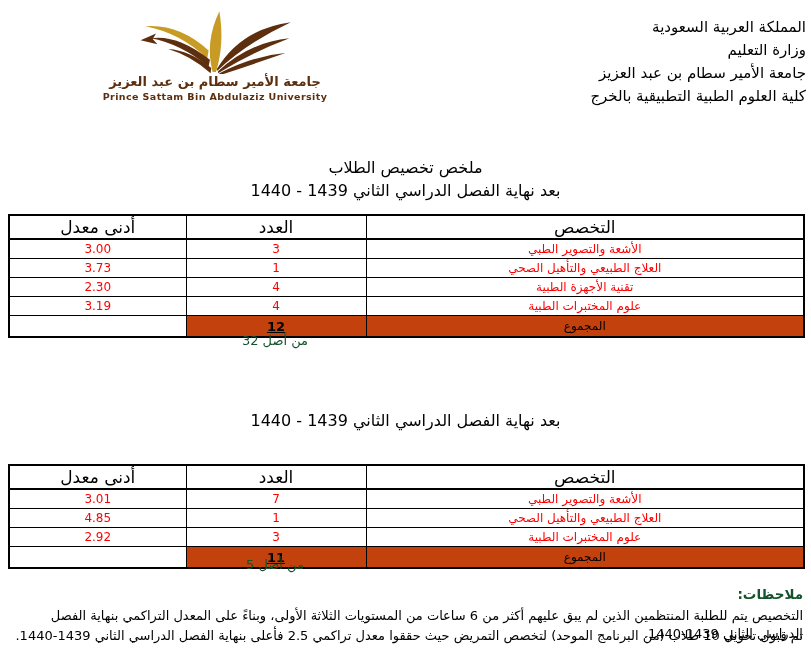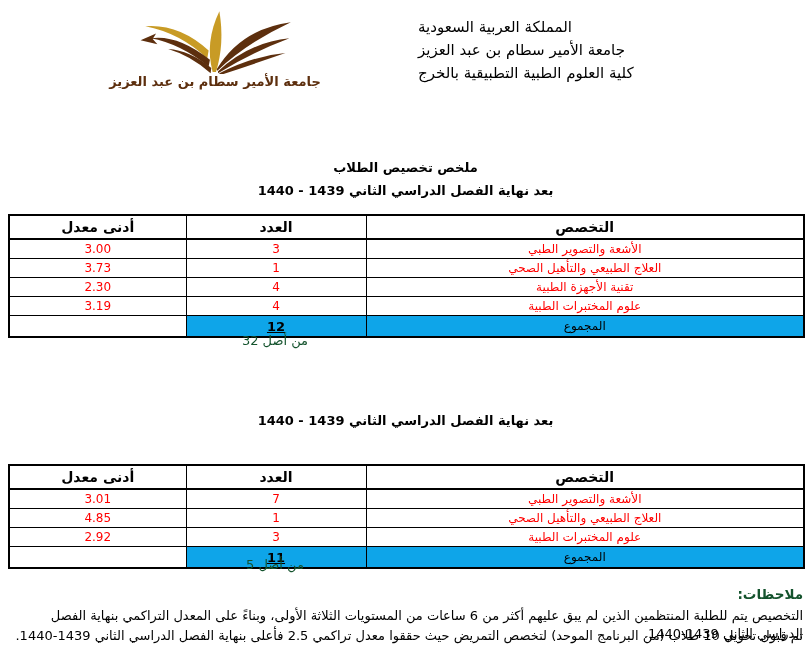--- a/index.html
+++ b/index.html
@@ -6,47 +6,47 @@
   body{
     width:811px;height:651px;background:#ffffff;position:relative;
     font-family:"DejaVu Sans",sans-serif;color:#000;overflow:hidden;
   }
   
   .logo-block{position:absolute;left:98px;top:10px;width:234px;text-align:center;}
   .logo-book{display:block;margin:0 auto;}
   .logo-ar{color:#5d2f0e;font-weight:bold;font-size:13px;line-height:16px;direction:rtl;}
   .logo-en{color:#5d2f0e;font-weight:bold;font-size:9.5px;line-height:13px;letter-spacing:.4px;}
   .org-block{
-    position:absolute;left:418px;top:16px;width:388px;text-align:left;
+    position:absolute;left:418px;top:16px;width:388px;text-align:right;
     direction:rtl;font-size:15px;line-height:23px;color:#000;
   }
   
   .sec-title{
     position:absolute;left:8px;width:795px;text-align:center;direction:rtl;
-    font-weight:bold;font-size:13px;line-height:23px;color:#000;
+    font-weight:normal;font-size:16px;line-height:23px;color:#000;
   }
   .t1{top:156px;} .t2{top:409px;}
   
   table.alloc{
     position:absolute;left:8px;width:795px;border-collapse:collapse;
     direction:rtl;table-layout:fixed;border:2.5px solid #000;
   }
   #table1{top:214px;} #table2{top:464px;}
   .c-major{width:438px;} .c-count{width:180px;} .c-gpa{width:177px;}
   table.alloc th{
     border:1.5px solid #000;border-bottom:2px solid #000;
-    font-weight:bold;font-size:14px;height:22px;text-align:center;padding:0;
+    font-weight:normal;font-size:17px;height:22px;text-align:center;padding:0;
   }
   table.alloc td{
     border:1.5px solid #000;font-size:12px;height:18px;
     text-align:center;vertical-align:middle;padding:0 4px;
   }
   td.red{color:#ff0000;}
   tr.total td{height:20px;}
-  td.hl{background:#0ea5e9;color:#000;}
+  td.hl{background:#c2410c;color:#000;}
   .u{font-weight:bold;text-decoration:underline;font-size:13px;color:#000;}
   
   .outof{
     position:absolute;left:185px;width:180px;text-align:center;
     direction:rtl;font-size:13px;color:#14532d;
   }
   .o1{top:333px;} .o2{top:557px;}
   
   .notes-head{
     position:absolute;right:8px;top:586px;direction:rtl;
@@ -66,24 +66,26 @@
     <path fill="#c89b25" d="M108,60 Q64,20 14,24 Q66,34 106,72 Z"></path>
     <path fill="#5d2f0e" d="M110,74 Q62,36 22,42 Q66,50 108,84 Z"></path>
     <path fill="#5d2f0e" d="M30,35 L7,45 L32,51 L25,43 Z"></path>
     <path fill="#5d2f0e" d="M112,86 Q80,60 48,58 Q82,68 111,94 Z"></path>
     <path fill="#c89b25" d="M114,92 Q102,48 124,2 Q132,50 119,92 Z"></path>
     <path fill="#5d2f0e" d="M120,88 Q156,28 230,18 Q166,48 121,90 Z"></path>
     <path fill="#5d2f0e" d="M122,91 Q168,48 228,42 Q170,64 122,94 Z"></path>
     <path fill="#5d2f0e" d="M124,94 Q174,68 222,64 Q176,80 124,97 Z"></path>
   </svg>
   <div class="logo-ar">جامعة الأمير سطام بن عبد العزيز</div>
+  <div class="logo-en">Prince Sattam Bin Abdulaziz University</div>
 </div>
 
 <div class="org-block">
   <div>المملكة العربية السعودية</div>
+  <div>وزارة التعليم</div>
   <div>جامعة الأمير سطام بن عبد العزيز</div>
   <div>كلية العلوم الطبية التطبيقية بالخرج</div>
 </div>
 
 <div class="sec-title t1">
   <div>ملخص تخصيص الطلاب</div>
   <div>بعد نهاية الفصل الدراسي الثاني 1439 - 1440</div>
 </div>
 
 <table class="alloc" id="table1">

